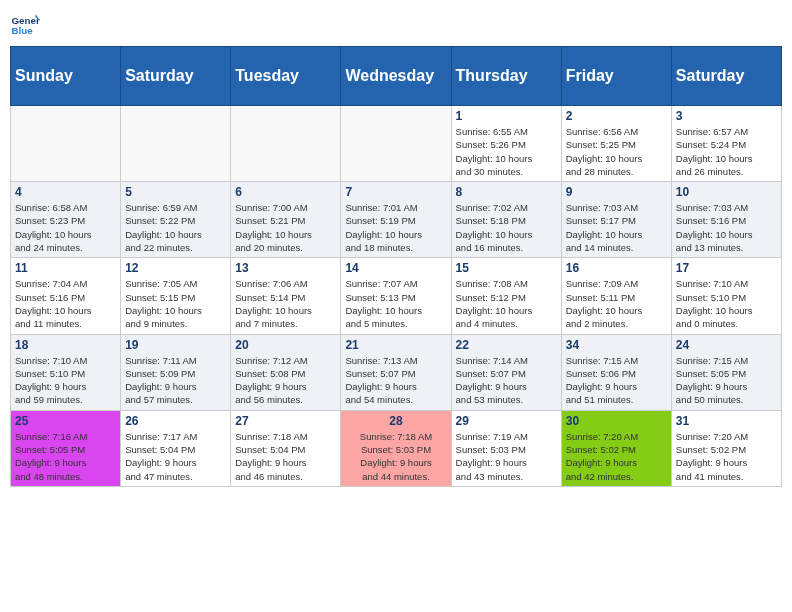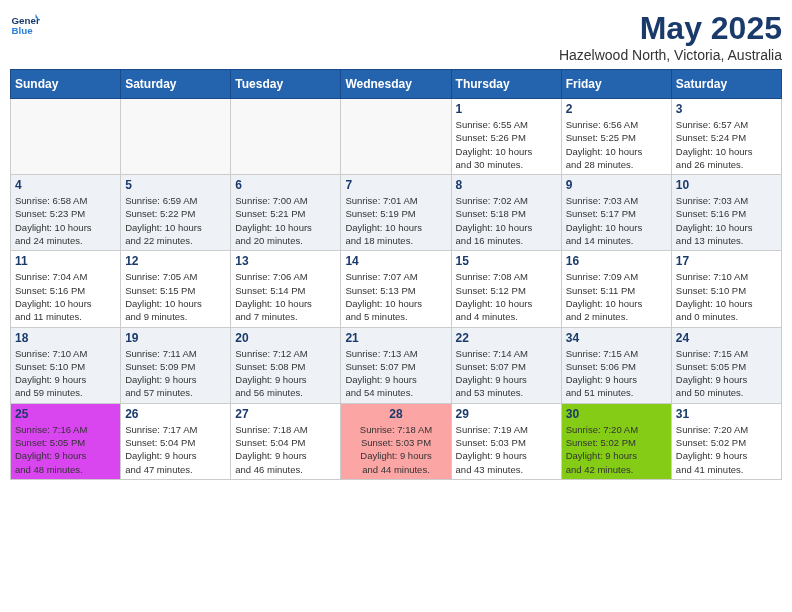--- a/index.html
+++ b/index.html
@@ -38,23 +38,23 @@
       color: #333;
     }
     .calendar {
       width: 100%;
       border-collapse: collapse;
       border: 1px solid #ccc;
     }
     .calendar th {
       background: #2463ae;
       color: #fff;
-      font-size: 12px;
+      font-size: 16px;
       font-weight: bold;
-      padding: 7px 4px;
+      padding: 20px 4px;
       text-align: left;
       border: 1px solid #1a4a8a;
     }
     .calendar td {
       vertical-align: top;
       border: 1px solid #ccc;
       padding: 3px 4px;
       width: 110px;
       min-height: 70px;
       font-size: 10px;
@@ -86,24 +86,20 @@
 </head>
 <body>
 
 <div class="header">
   <div class="logo">
     <svg class="logo-icon" viewBox="0 0 40 40" xmlns="http://www.w3.org/2000/svg">
       <text x="2" y="18" font-size="13" font-weight="bold" fill="#1a3a6b" font-family="Arial">General</text>
       <text x="2" y="32" font-size="13" font-weight="bold" fill="#2980d9" font-family="Arial">Blue</text>
       <polygon points="34,5 40,15 34,10" fill="#2980d9"></polygon>
     </svg>
-  </div>
-  <div class="title-area">
-    <div class="month-year">May 2025</div>
-    <div class="location">Hazelwood North, Victoria, Australia</div>
   </div>
 </div>
 
 <table class="calendar">
   <thead>
     <tr id="weekday-header">
         <th>Sunday</th>
         <th>Saturday</th>
         <th>Tuesday</th>
         <th>Wednesday</th>

